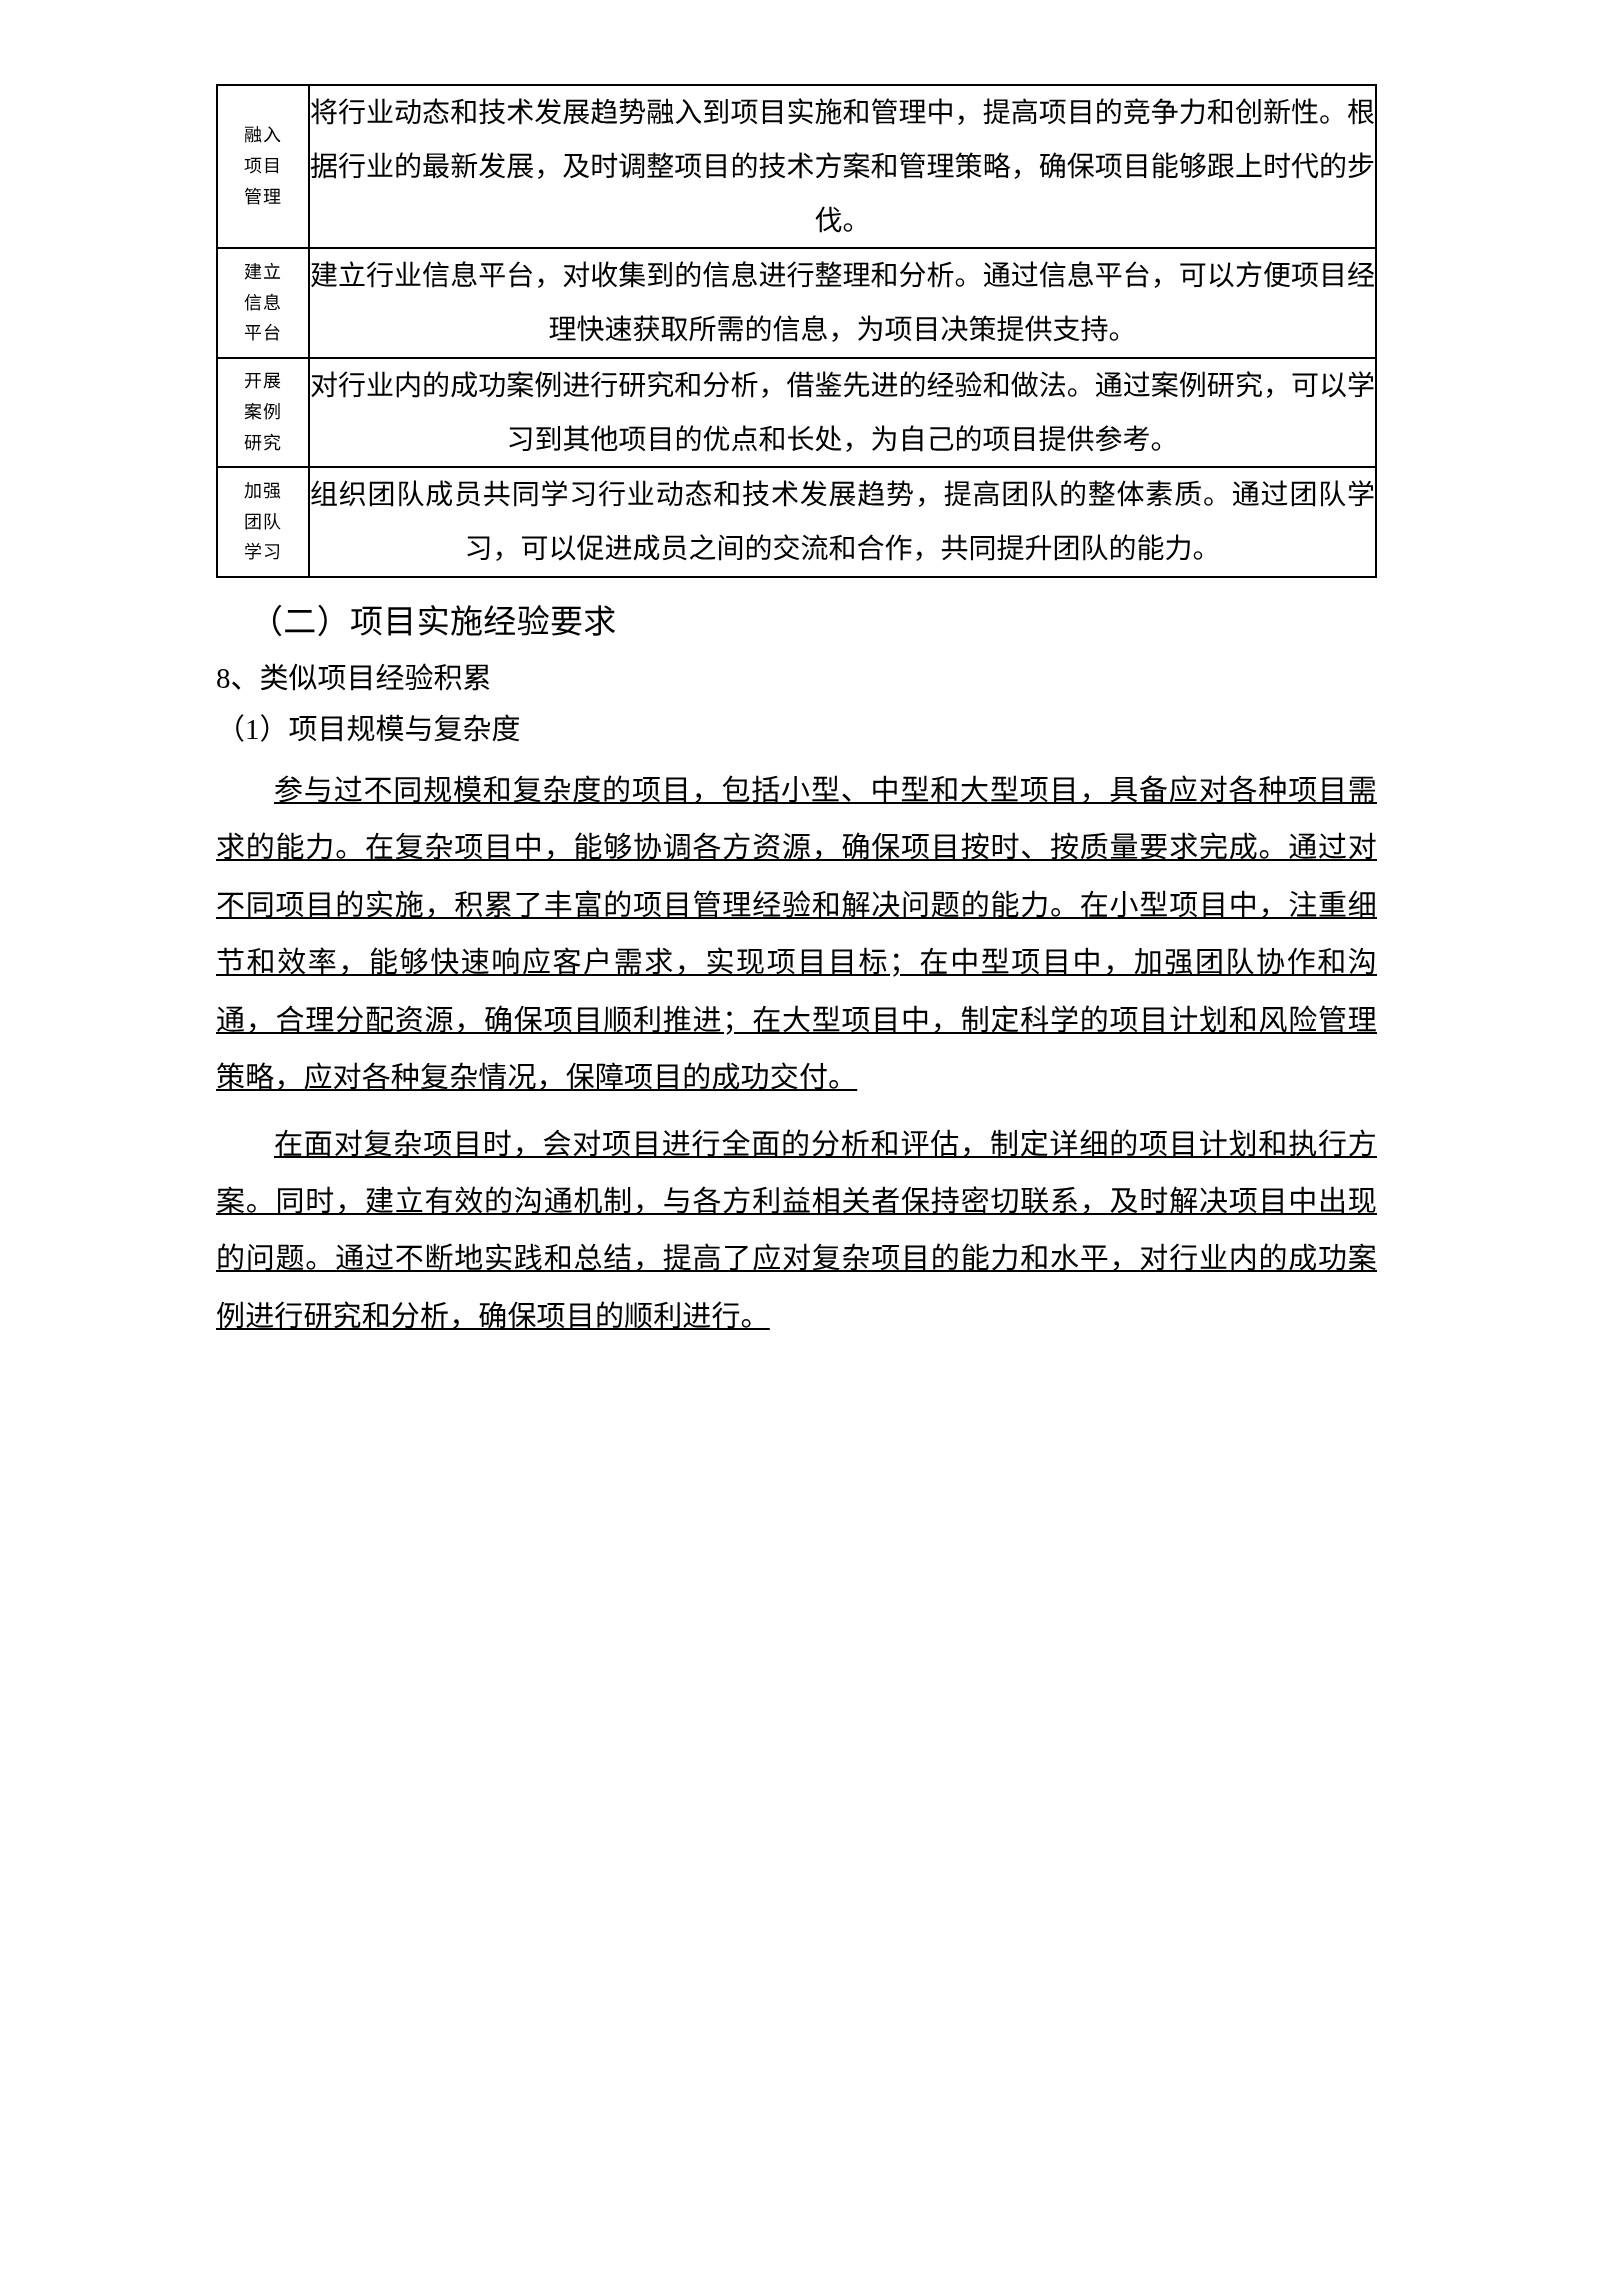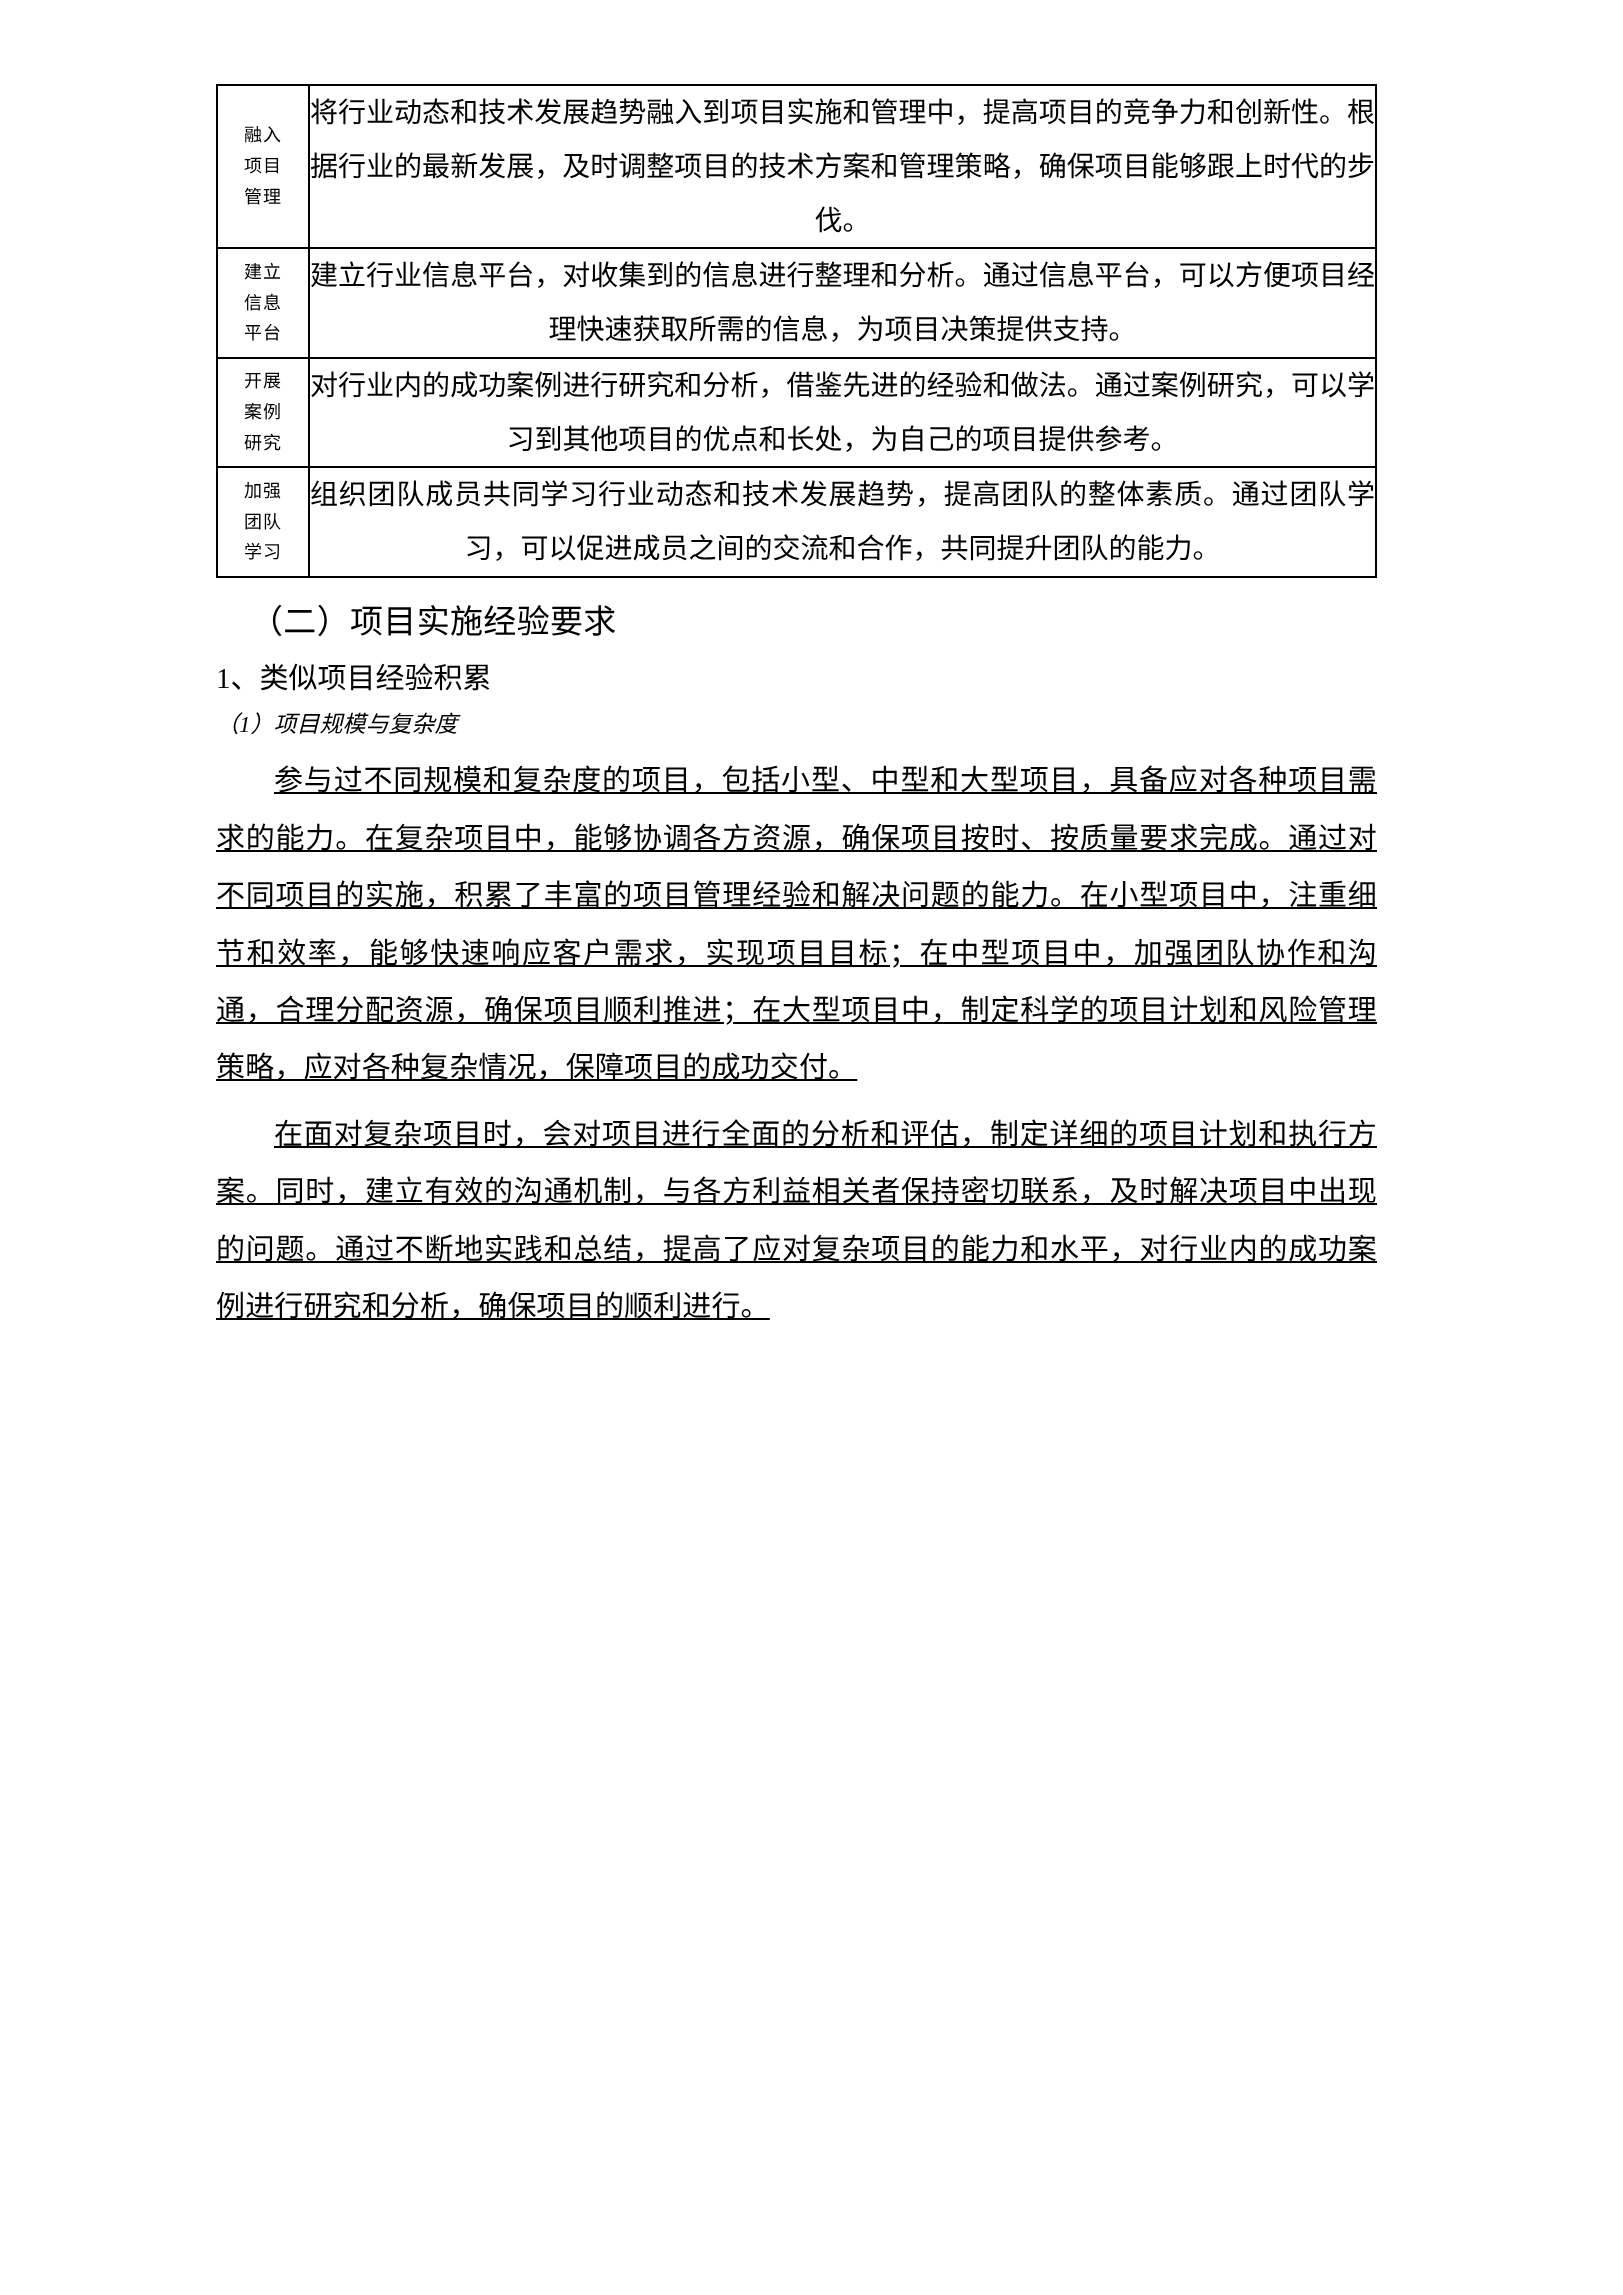--- a/index.html
+++ b/index.html
@@ -68,25 +68,24 @@
     text-indent: 34px;
     letter-spacing: 0.01em;
   }
   .h-num {
     font-size: 29px;
     line-height: 1.62;
     margin: 6.5px 0 2.6px 0;
     text-indent: 0;
   }
   .h-sub {
-    font-size: 23px;
+    font-size: 29px;
     line-height: 1.62;
     margin: 3.9px 0 1.3px 0;
     text-indent: 0;
-    font-style: italic;
   }
   p.body-para {
     font-size: 29px;
     line-height: 1.98;
     text-align: justify;
     text-justify: inter-character;
     text-indent: 58px;
     margin: 9.2px 0 0 0;
     letter-spacing: 0.005em;
     text-decoration: underline;
@@ -149,20 +148,20 @@
         </td>
         <td class="body-cell">
           <p class="cell-para indent-first">组织团队成员共同学习行业动态和技术发展趋势，提高团队的整体素质。通过团队学习，可以促进成员之间的交流和合作，共同提升团队的能力。</p>
         </td>
       </tr>
 
     </tbody>
   </table>
 
   <div class="h-section">（二）项目实施经验要求</div>
-  <div class="h-num">1、类似项目经验积累</div>
+  <div class="h-num">8、类似项目经验积累</div>
   <div class="h-sub">（1）项目规模与复杂度</div>
 
   <p class="body-para">参与过不同规模和复杂度的项目，包括小型、中型和大型项目，具备应对各种项目需求的能力。在复杂项目中，能够协调各方资源，确保项目按时、按质量要求完成。通过对不同项目的实施，积累了丰富的项目管理经验和解决问题的能力。在小型项目中，注重细节和效率，能够快速响应客户需求，实现项目目标；在中型项目中，加强团队协作和沟通，合理分配资源，确保项目顺利推进；在大型项目中，制定科学的项目计划和风险管理策略，应对各种复杂情况，保障项目的成功交付。</p>
   <p class="body-para">在面对复杂项目时，会对项目进行全面的分析和评估，制定详细的项目计划和执行方案。同时，建立有效的沟通机制，与各方利益相关者保持密切联系，及时解决项目中出现的问题。通过不断地实践和总结，提高了应对复杂项目的能力和水平，对行业内的成功案例进行研究和分析，确保项目的顺利进行。</p>
 
 </div>
 
 
 </body></html>

